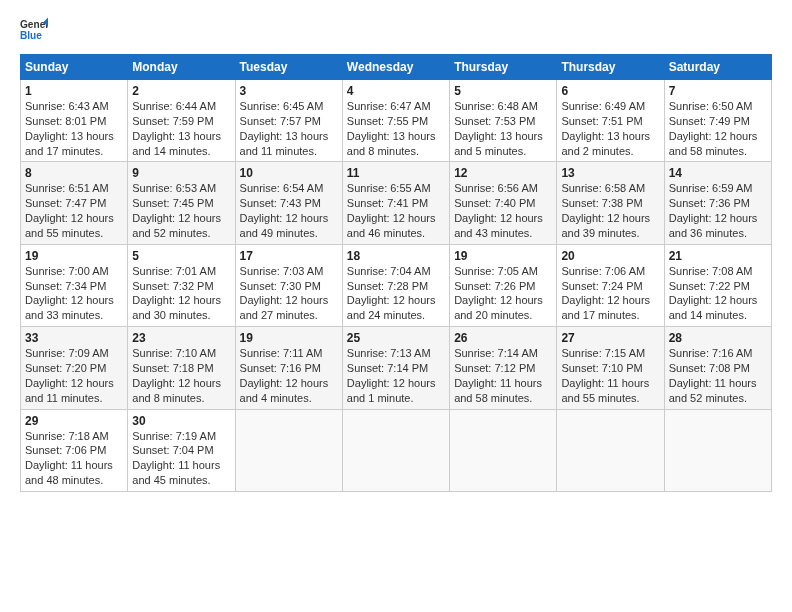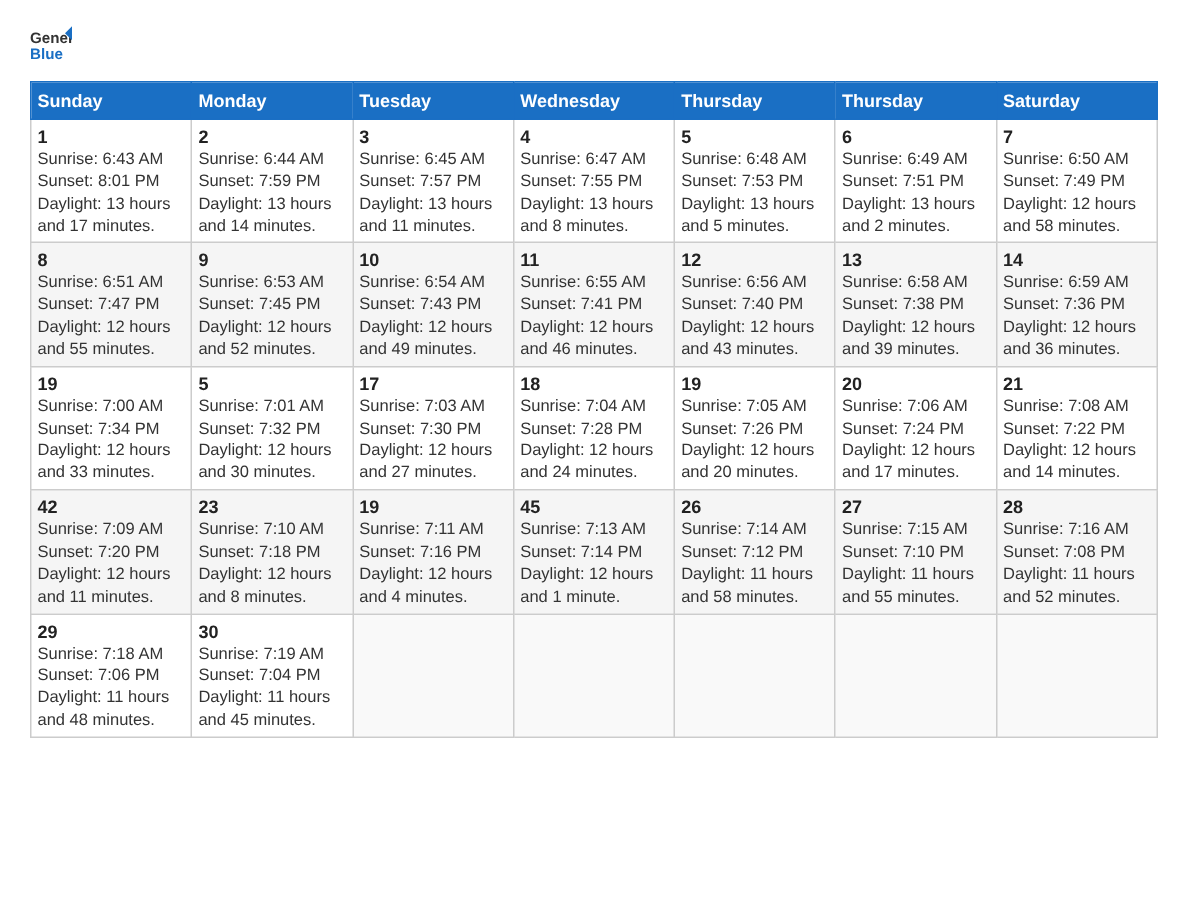--- a/index.html
+++ b/index.html
@@ -138,24 +138,24 @@
         <tr>
           <td><span class="day-num">19</span><span class="day-info">Sunrise: 7:00 AM<br>Sunset: 7:34 PM<br>Daylight: 12 hours and 33 minutes.</span></td>
           <td><span class="day-num">5</span><span class="day-info">Sunrise: 7:01 AM<br>Sunset: 7:32 PM<br>Daylight: 12 hours and 30 minutes.</span></td>
           <td><span class="day-num">17</span><span class="day-info">Sunrise: 7:03 AM<br>Sunset: 7:30 PM<br>Daylight: 12 hours and 27 minutes.</span></td>
           <td><span class="day-num">18</span><span class="day-info">Sunrise: 7:04 AM<br>Sunset: 7:28 PM<br>Daylight: 12 hours and 24 minutes.</span></td>
           <td><span class="day-num">19</span><span class="day-info">Sunrise: 7:05 AM<br>Sunset: 7:26 PM<br>Daylight: 12 hours and 20 minutes.</span></td>
           <td><span class="day-num">20</span><span class="day-info">Sunrise: 7:06 AM<br>Sunset: 7:24 PM<br>Daylight: 12 hours and 17 minutes.</span></td>
           <td><span class="day-num">21</span><span class="day-info">Sunrise: 7:08 AM<br>Sunset: 7:22 PM<br>Daylight: 12 hours and 14 minutes.</span></td>
         </tr>
         <tr>
-          <td><span class="day-num">42</span><span class="day-info">Sunrise: 7:09 AM<br>Sunset: 7:20 PM<br>Daylight: 12 hours and 11 minutes.</span></td>
+          <td><span class="day-num">33</span><span class="day-info">Sunrise: 7:09 AM<br>Sunset: 7:20 PM<br>Daylight: 12 hours and 11 minutes.</span></td>
           <td><span class="day-num">23</span><span class="day-info">Sunrise: 7:10 AM<br>Sunset: 7:18 PM<br>Daylight: 12 hours and 8 minutes.</span></td>
           <td><span class="day-num">19</span><span class="day-info">Sunrise: 7:11 AM<br>Sunset: 7:16 PM<br>Daylight: 12 hours and 4 minutes.</span></td>
-          <td><span class="day-num">45</span><span class="day-info">Sunrise: 7:13 AM<br>Sunset: 7:14 PM<br>Daylight: 12 hours and 1 minute.</span></td>
+          <td><span class="day-num">25</span><span class="day-info">Sunrise: 7:13 AM<br>Sunset: 7:14 PM<br>Daylight: 12 hours and 1 minute.</span></td>
           <td><span class="day-num">26</span><span class="day-info">Sunrise: 7:14 AM<br>Sunset: 7:12 PM<br>Daylight: 11 hours and 58 minutes.</span></td>
           <td><span class="day-num">27</span><span class="day-info">Sunrise: 7:15 AM<br>Sunset: 7:10 PM<br>Daylight: 11 hours and 55 minutes.</span></td>
           <td><span class="day-num">28</span><span class="day-info">Sunrise: 7:16 AM<br>Sunset: 7:08 PM<br>Daylight: 11 hours and 52 minutes.</span></td>
         </tr>
         <tr>
           <td><span class="day-num">29</span><span class="day-info">Sunrise: 7:18 AM<br>Sunset: 7:06 PM<br>Daylight: 11 hours and 48 minutes.</span></td>
           <td><span class="day-num">30</span><span class="day-info">Sunrise: 7:19 AM<br>Sunset: 7:04 PM<br>Daylight: 11 hours and 45 minutes.</span></td>
           <td class="empty"></td>
           <td class="empty"></td>
           <td class="empty"></td>

